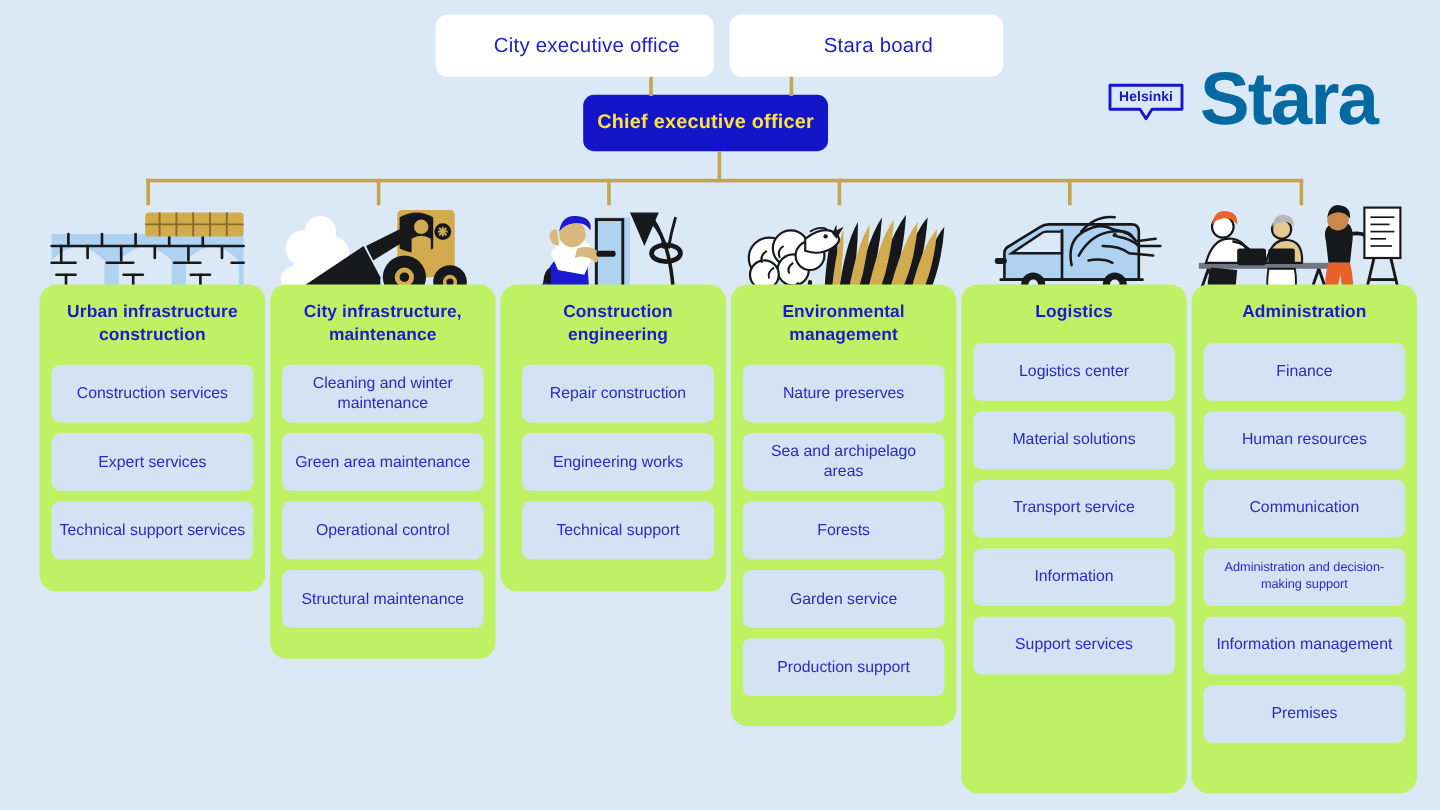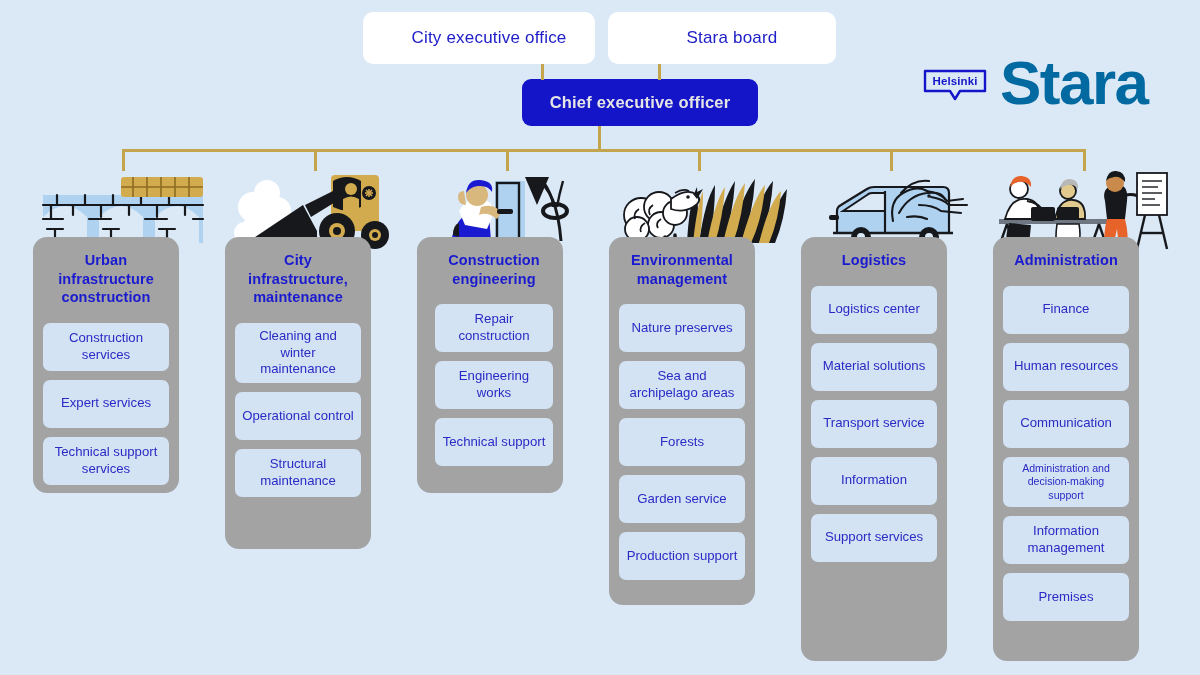--- a/index.html
+++ b/index.html
@@ -29,29 +29,28 @@
     font-size: 17px;
     letter-spacing: .2px;
     box-sizing: border-box;
     padding-left: 20px;
   }
   #box-city-exec { left: 363px; top: 12px; width: 232px; height: 52px; }
   #box-stara-board { left: 608px; top: 12px; width: 228px; height: 52px; }
 
   #box-ceo {
     position: absolute;
-    left: 486px; top: 79px; width: 236px; height: 47px;
+    left: 486px; top: 79px; width: 204px; height: 47px;
     background: #1414c8;
     border-radius: 9px;
     display: flex; align-items: center; justify-content: center;
-    color: #e5e5e5;
+    color: #fde047;
     font-size: 16.5px;
     font-weight: bold;
     letter-spacing: .2px;
-    margin-left: 36px;
   }
 
   
   .conn {
     position: absolute;
     background: #c2a54c;
   }
   .conn-v { width: 3px; }
   .conn-h { height: 3px; }
 
@@ -97,22 +96,22 @@
     width: 182px;
     height: 92px;
     overflow: visible;
     pointer-events: none;
   }
   .illus svg { display: block; overflow: visible; }
 
   .card {
     position: absolute;
     left: 0;
-    width: 146px;
-    background: #a3a3a3;
+    width: 188px;
+    background: #bef264;
     border-radius: 14px;
     box-sizing: border-box;
     padding: 14px 10px 16px 10px;
   }
   .card-title {
     color: #1a1ad0;
     font-size: 14.5px;
     font-weight: bold;
     text-align: center;
     line-height: 1.28;
@@ -258,20 +257,21 @@
           <line x1="140" y1="22" x2="148" y2="22"></line>
           <line x1="144" y1="18" x2="144" y2="26"></line>
           <line x1="141" y1="19" x2="147" y2="25"></line>
           <line x1="147" y1="19" x2="141" y2="25"></line>
         </g>
       </svg>
     </div>
     <div class="card" style="top:66px; height:312px;">
       <div class="card-title">City infrastructure, maintenance</div>
       <div class="chip">Cleaning and winter maintenance</div>
+      <div class="chip">Green area maintenance</div>
       <div class="chip">Operational control</div>
       <div class="chip">Structural maintenance</div>
     </div>
   </div>
 
   <div class="column" style="left:417px; top:171px;">
     <div class="illus" style="top:0;">
       <svg width="182" height="92" viewBox="0 0 182 92">
         <rect x="78" y="10" width="30" height="62" fill="#aed2f0"></rect>
         <g stroke="#16181c" stroke-width="2.4" fill="none">

